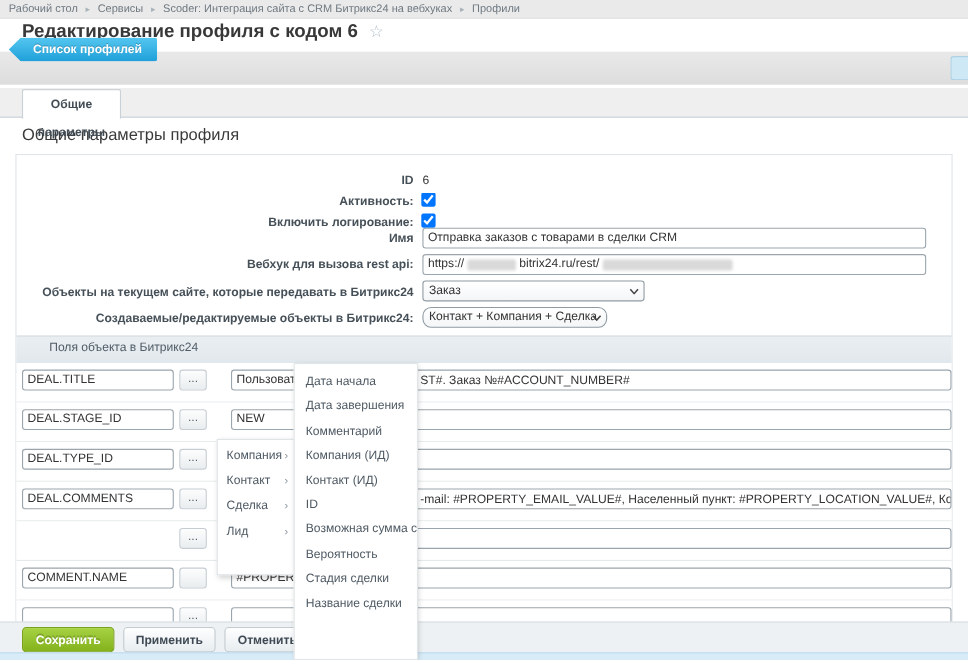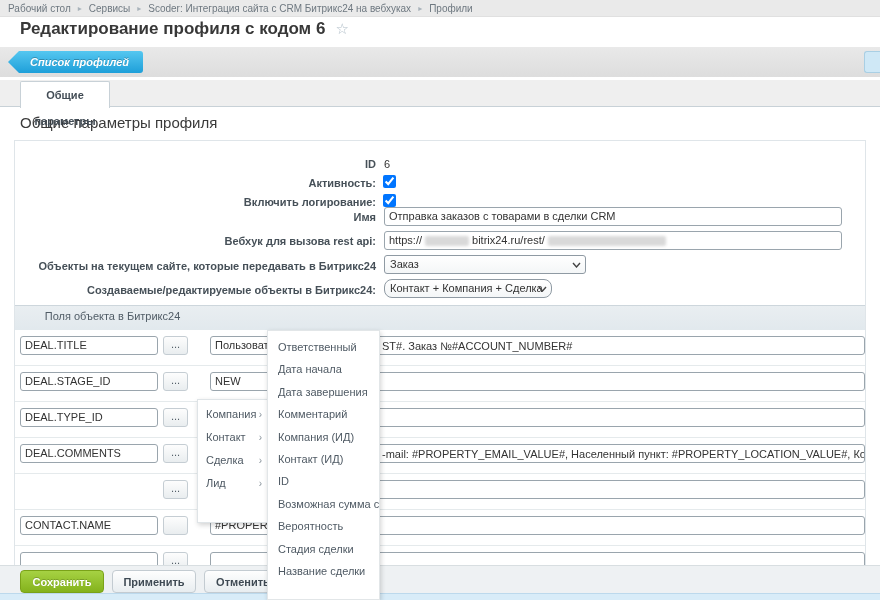--- a/index.html
+++ b/index.html
@@ -10,24 +10,24 @@
             border-bottom:1px solid #e0e0e0;display:flex;align-items:center;padding-left:8px;box-sizing:border-box;
             font-size:10px;color:#6e7880;}
   .crumb{cursor:pointer;}
   .crumb-sep{color:#a8b2ba;font-size:8px;margin:0 7px;}
   
   .titlerow{position:absolute;left:20px;top:19px;display:flex;align-items:center;}
   .ptitle{font-size:17px;font-weight:bold;color:#383838;}
   .star{margin-left:10px;color:#b3c0ca;font-size:15px;cursor:pointer;}
   
   .band{position:absolute;left:0;top:47px;width:880px;height:30px;background:linear-gradient(#e9e9e9,#dddddd);}
-  .backbtn{position:absolute;left:8px;top:51px;height:22px;line-height:22px;padding:0 14px 0 22px;
+  .backbtn{position:absolute;left:8px;top:34px;height:22px;line-height:22px;padding:0 14px 0 22px;
            background:linear-gradient(#55c7f0,#1e9fd9);color:#fff;font-size:11px;font-weight:bold;
            text-shadow:0 -1px 0 rgba(0,0,0,.25);border-radius:3px;cursor:pointer;
-           clip-path:polygon(11px 0,100% 0,100% 100%,11px 100%,0 50%);font-style:italic;}
+           clip-path:polygon(11px 0,100% 0,100% 100%,11px 100%,0 50%);}
   .edgebtn{position:absolute;left:864px;top:51px;width:16px;height:22px;background:#cfe8f6;
            border:1px solid #a9cfe4;border-right:none;border-radius:3px 0 0 3px;box-sizing:border-box;cursor:pointer;}
   
   .tabstrip{position:absolute;left:0;top:80px;width:880px;height:27px;background:#efefef;
             border-bottom:1px solid #c8d1d7;box-sizing:border-box;}
   .tab{position:absolute;left:20px;top:81px;width:90px;height:27px;background:#fff;z-index:2;
        border:1px solid #c8d1d7;border-bottom:none;border-radius:2px 2px 0 0;box-sizing:border-box;
        font-size:11px;font-weight:bold;color:#424c55;text-align:center;line-height:26px;cursor:pointer;}
   .secheading{position:absolute;left:20px;top:114px;font-size:15px;color:#3a3a3a;}
   
@@ -183,21 +183,21 @@
     </div>
   </div>
   <div class="trow" style="top:474px">
     <div class="dots">...</div>
     <div class="tinput sval">
       <span class="vstart"></span>
       <span class="vend"></span>
     </div>
   </div>
   <div class="trow" style="top:510px">
-    <div class="tinput fld">CONTACT.NAME</div>
+    <div class="tinput fld">COMMENT.NAME</div>
     <div class="dots"></div>
     <div class="tinput sval">
       <span class="vstart">#PROPERTY_</span>
       <span class="vend"></span>
     </div>
   </div>
   <div class="trow" style="top:546px">
     <div class="tinput fld"></div>
     <div class="dots">...</div>
     <div class="tinput sval">
@@ -226,21 +226,20 @@
       <span>Сделка</span>
       <span class="sub">›</span>
     </div>
     <div class="mi">
       <span>Лид</span>
       <span class="sub">›</span>
     </div>
   </div>
 
   <div class="fmenu">
-    <div class="mi">Ответственный</div>
     <div class="mi">Дата начала</div>
     <div class="mi">Дата завершения</div>
     <div class="mi">Комментарий</div>
     <div class="mi">Компания (ИД)</div>
     <div class="mi">Контакт (ИД)</div>
     <div class="mi">ID</div>
     <div class="mi">Возможная сумма сделки</div>
     <div class="mi">Вероятность</div>
     <div class="mi">Стадия сделки</div>
     <div class="mi">Название сделки</div>

